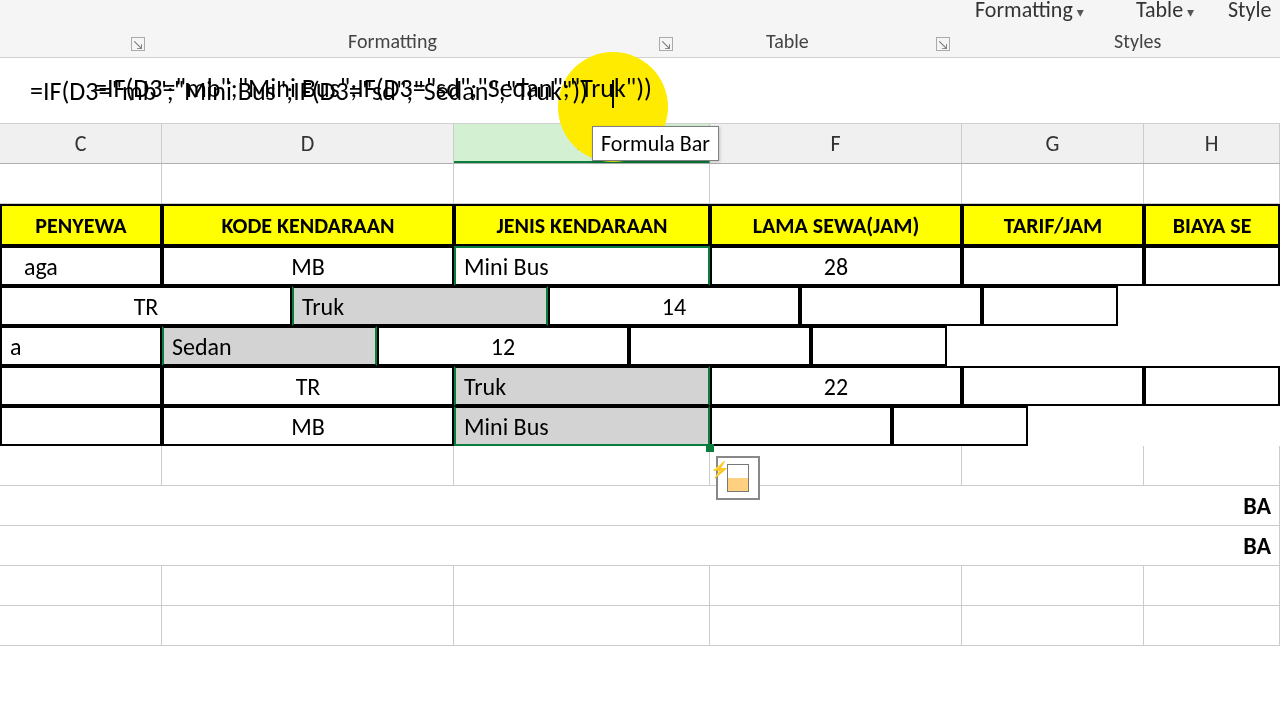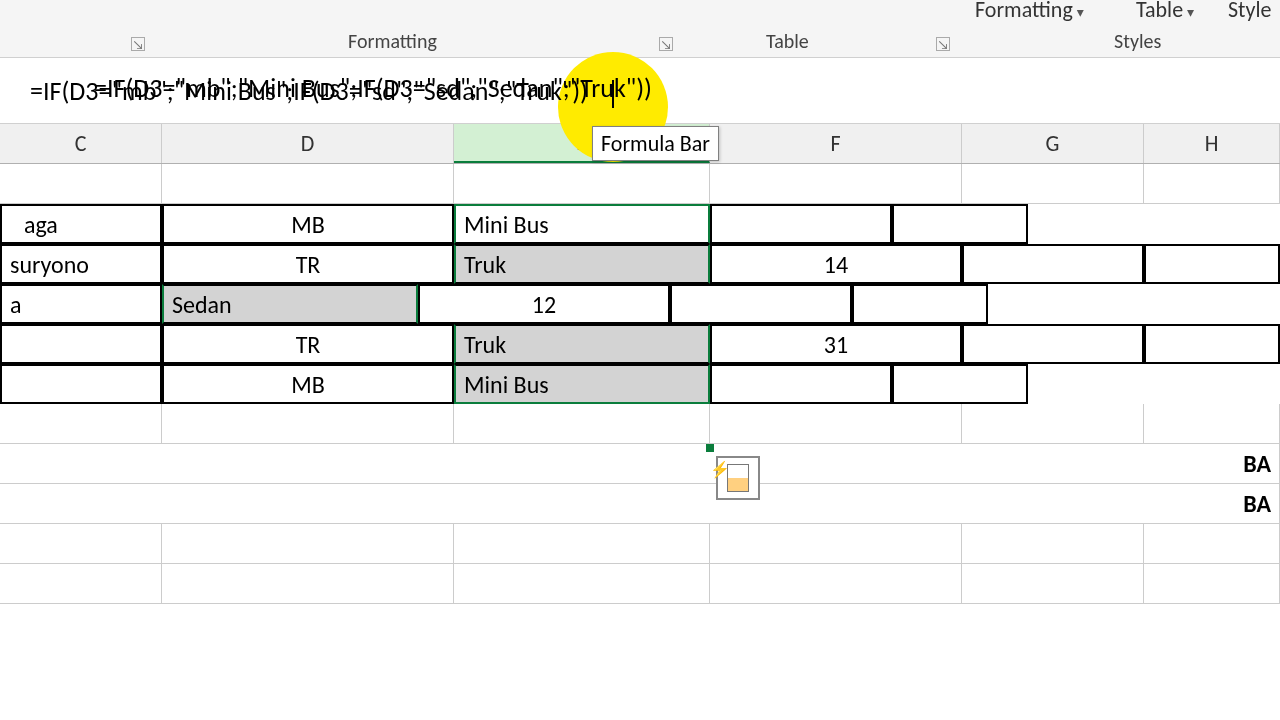--- a/index.html
+++ b/index.html
@@ -240,51 +240,59 @@
 
   <div class="row">
     <div class="cell" style="width:162px;"></div>
     <div class="cell" style="width:292px;"></div>
     <div class="cell" style="width:256px;"></div>
     <div class="cell" style="width:252px;"></div>
     <div class="cell" style="width:182px;"></div>
     <div class="cell" style="width:136px;"></div>
   </div>
 
+  <div class="row" style="height:42px;">
+    <div class="cell header-yellow" style="width:162px;">PENYEWA</div>
+    <div class="cell header-yellow" style="width:292px;">KODE KENDARAAN</div>
+    <div class="cell header-yellow" style="width:256px;">JENIS KENDARAAN</div>
+    <div class="cell header-yellow" style="width:252px;">LAMA SEWA(JAM)</div>
+    <div class="cell header-yellow" style="width:182px;">TARIF/JAM</div>
+    <div class="cell header-yellow" style="width:136px;">BIAYA SE</div>
+  </div>
 
   <div class="row">
     <div class="cell data-border" style="width:162px;padding-left:22px;">aga</div>
     <div class="cell data-border center" style="width:292px;">MB</div>
     <div class="cell data-border sel sel-top" style="width:256px;">Mini Bus</div>
-    <div class="cell data-border" style="width:182px;"></div>
-    <div class="cell data-border" style="width:136px;"></div>
-  </div>
-
-  <div class="row">
-    <div class="cell data-border" style="width:162px;">suryono</div>
+    <div class="cell data-border center" style="width:252px;">28</div>
+    <div class="cell data-border" style="width:182px;"></div>
+    <div class="cell data-border" style="width:136px;"></div>
+  </div>
+
+  <div class="row">
     <div class="cell data-border center" style="width:292px;">TR</div>
     <div class="cell data-border sel" style="width:256px;">Truk</div>
     <div class="cell data-border center" style="width:252px;">14</div>
     <div class="cell data-border" style="width:182px;"></div>
     <div class="cell data-border" style="width:136px;"></div>
   </div>
 
   <div class="row">
     <div class="cell data-border" style="width:162px;">a</div>
-    <div class="cell data-border sel" style="width:256px;">Sedan</div>
+    <div class="cell data-border sel" style="width:215px;">Sedan</div>
     <div class="cell data-border center" style="width:252px;">12</div>
     <div class="cell data-border" style="width:182px;"></div>
     <div class="cell data-border" style="width:136px;"></div>
   </div>
 
   <div class="row">
     <div class="cell data-border" style="width:162px;"></div>
     <div class="cell data-border center" style="width:292px;">TR</div>
     <div class="cell data-border sel" style="width:256px;">Truk</div>
-    <div class="cell data-border center" style="width:252px;">31</div>
+    <div class="cell data-border center" style="width:252px;">22</div>
     <div class="cell data-border" style="width:182px;"></div>
     <div class="cell data-border" style="width:136px;"></div>
   </div>
 
   <div class="row">
     <div class="cell data-border" style="width:162px;"></div>
     <div class="cell data-border center" style="width:292px;">MB</div>
     <div class="cell data-border sel sel-bottom" style="width:256px;">Mini Bus</div>
     <div class="cell data-border" style="width:182px;"></div>
     <div class="cell data-border" style="width:136px;"></div>

